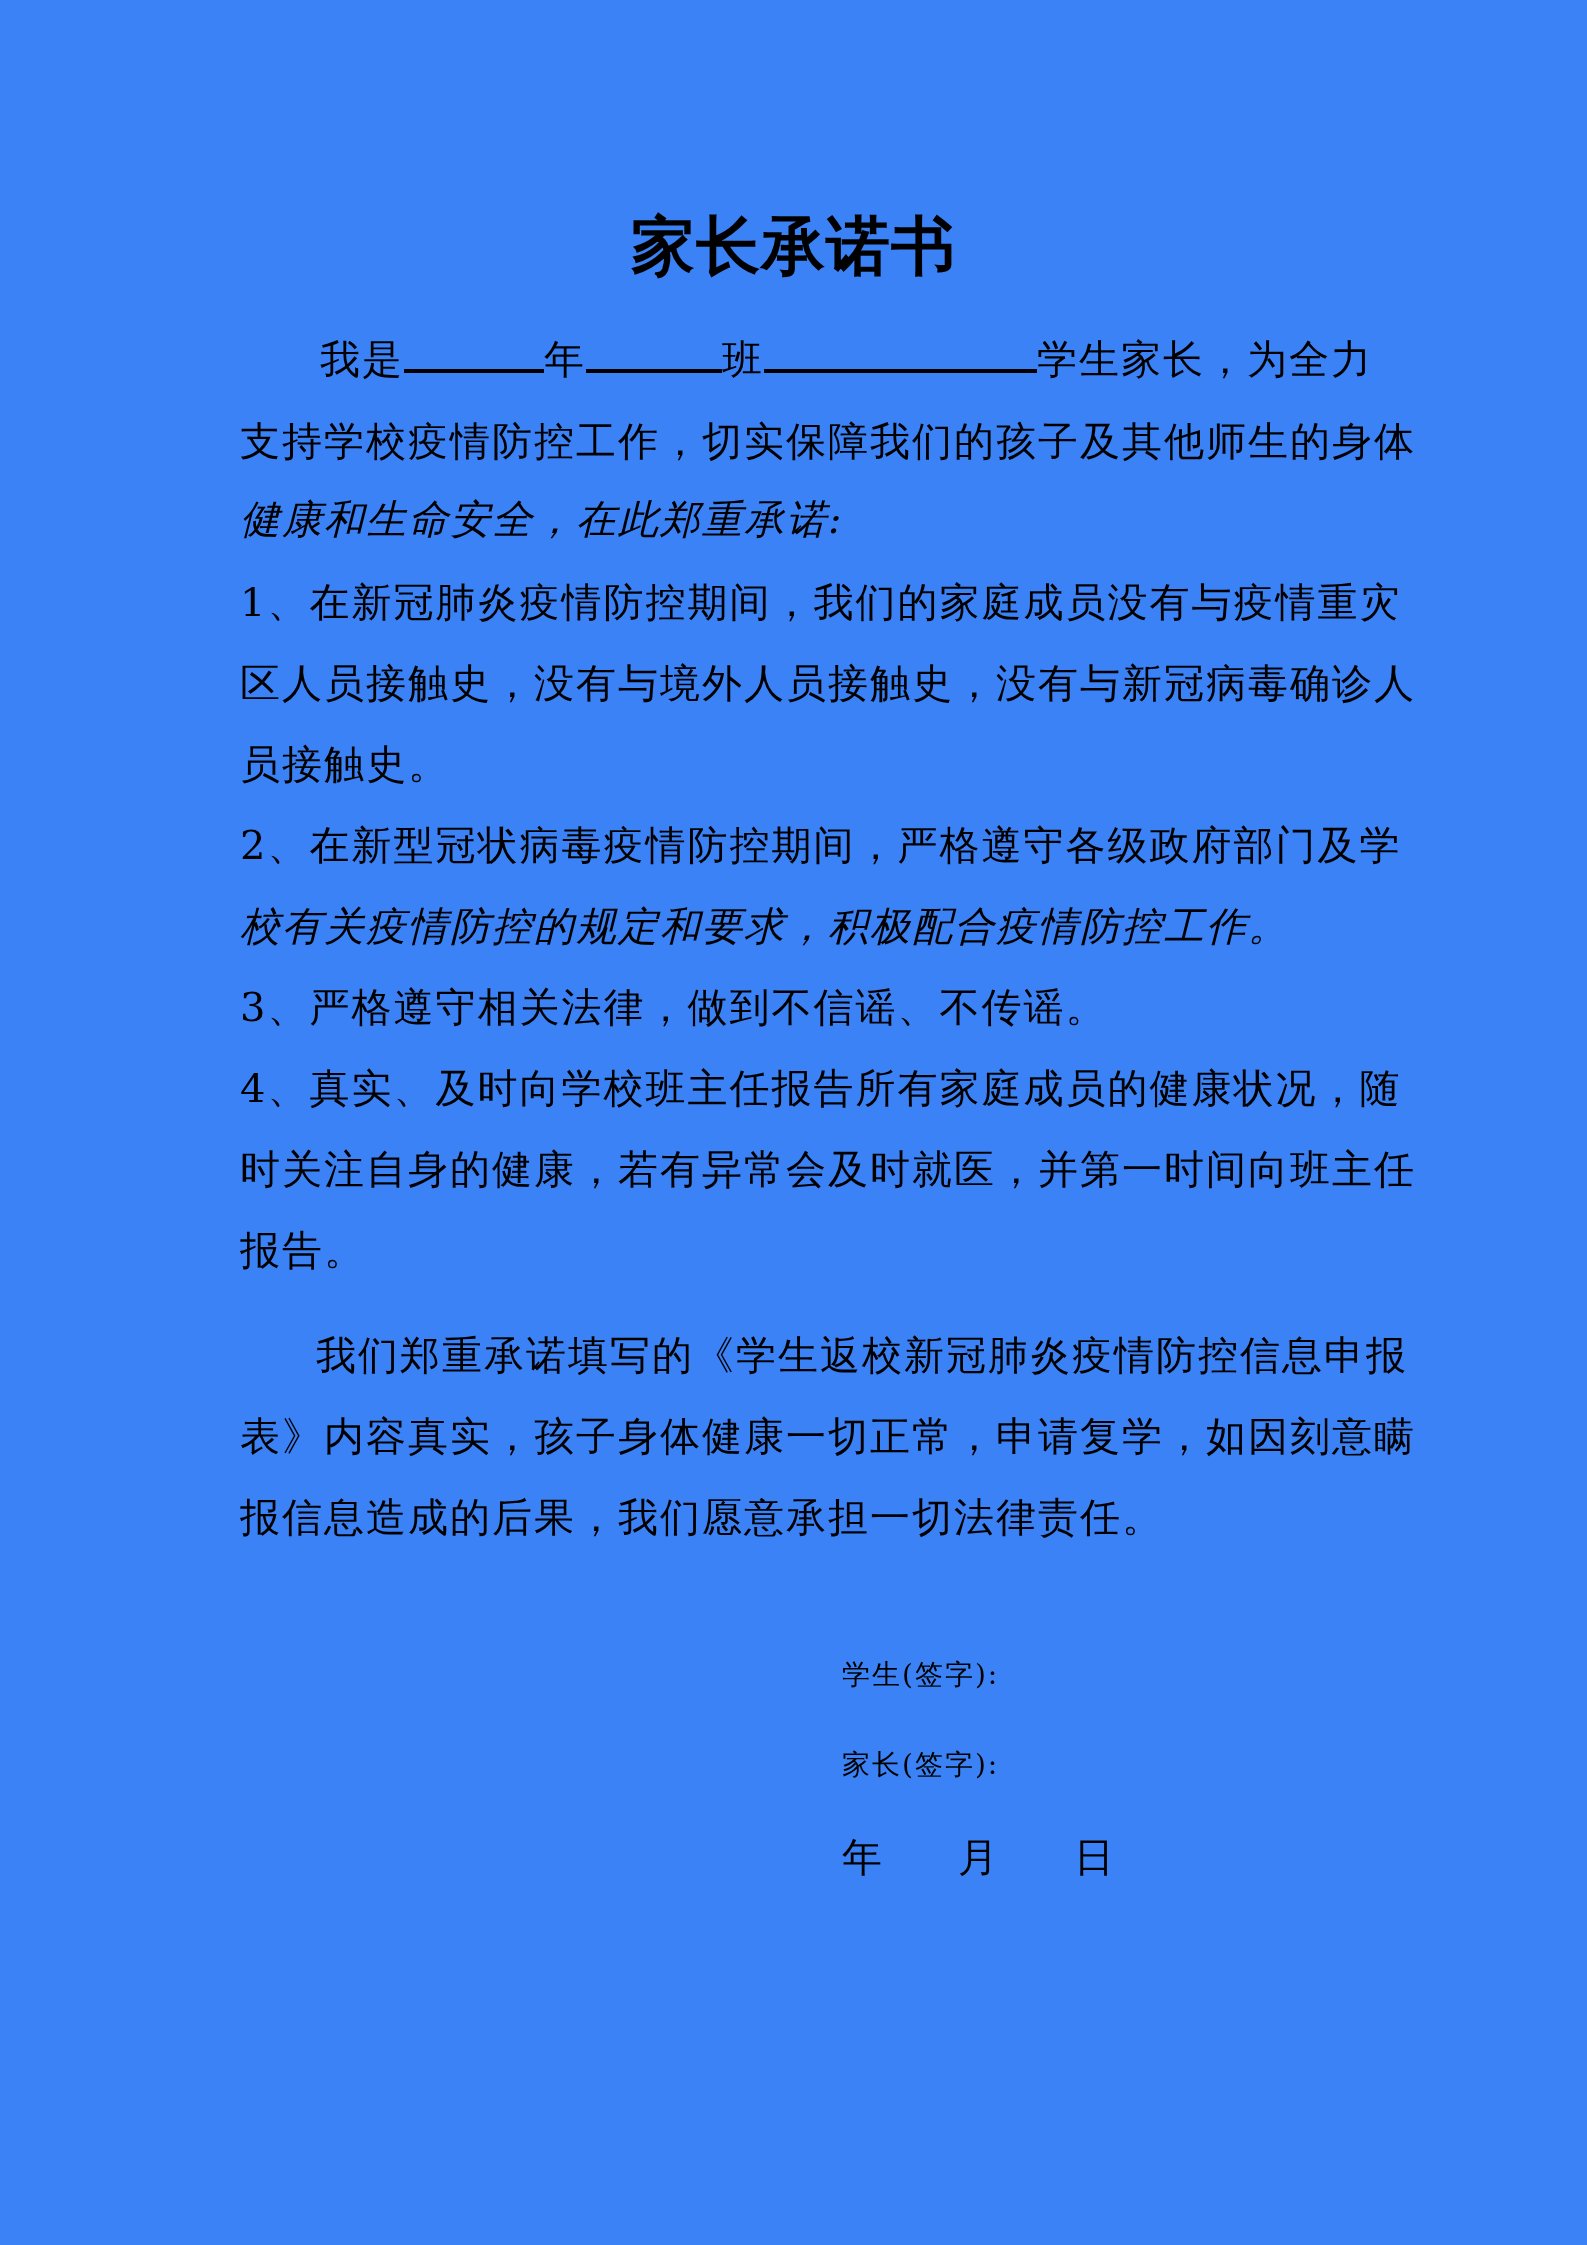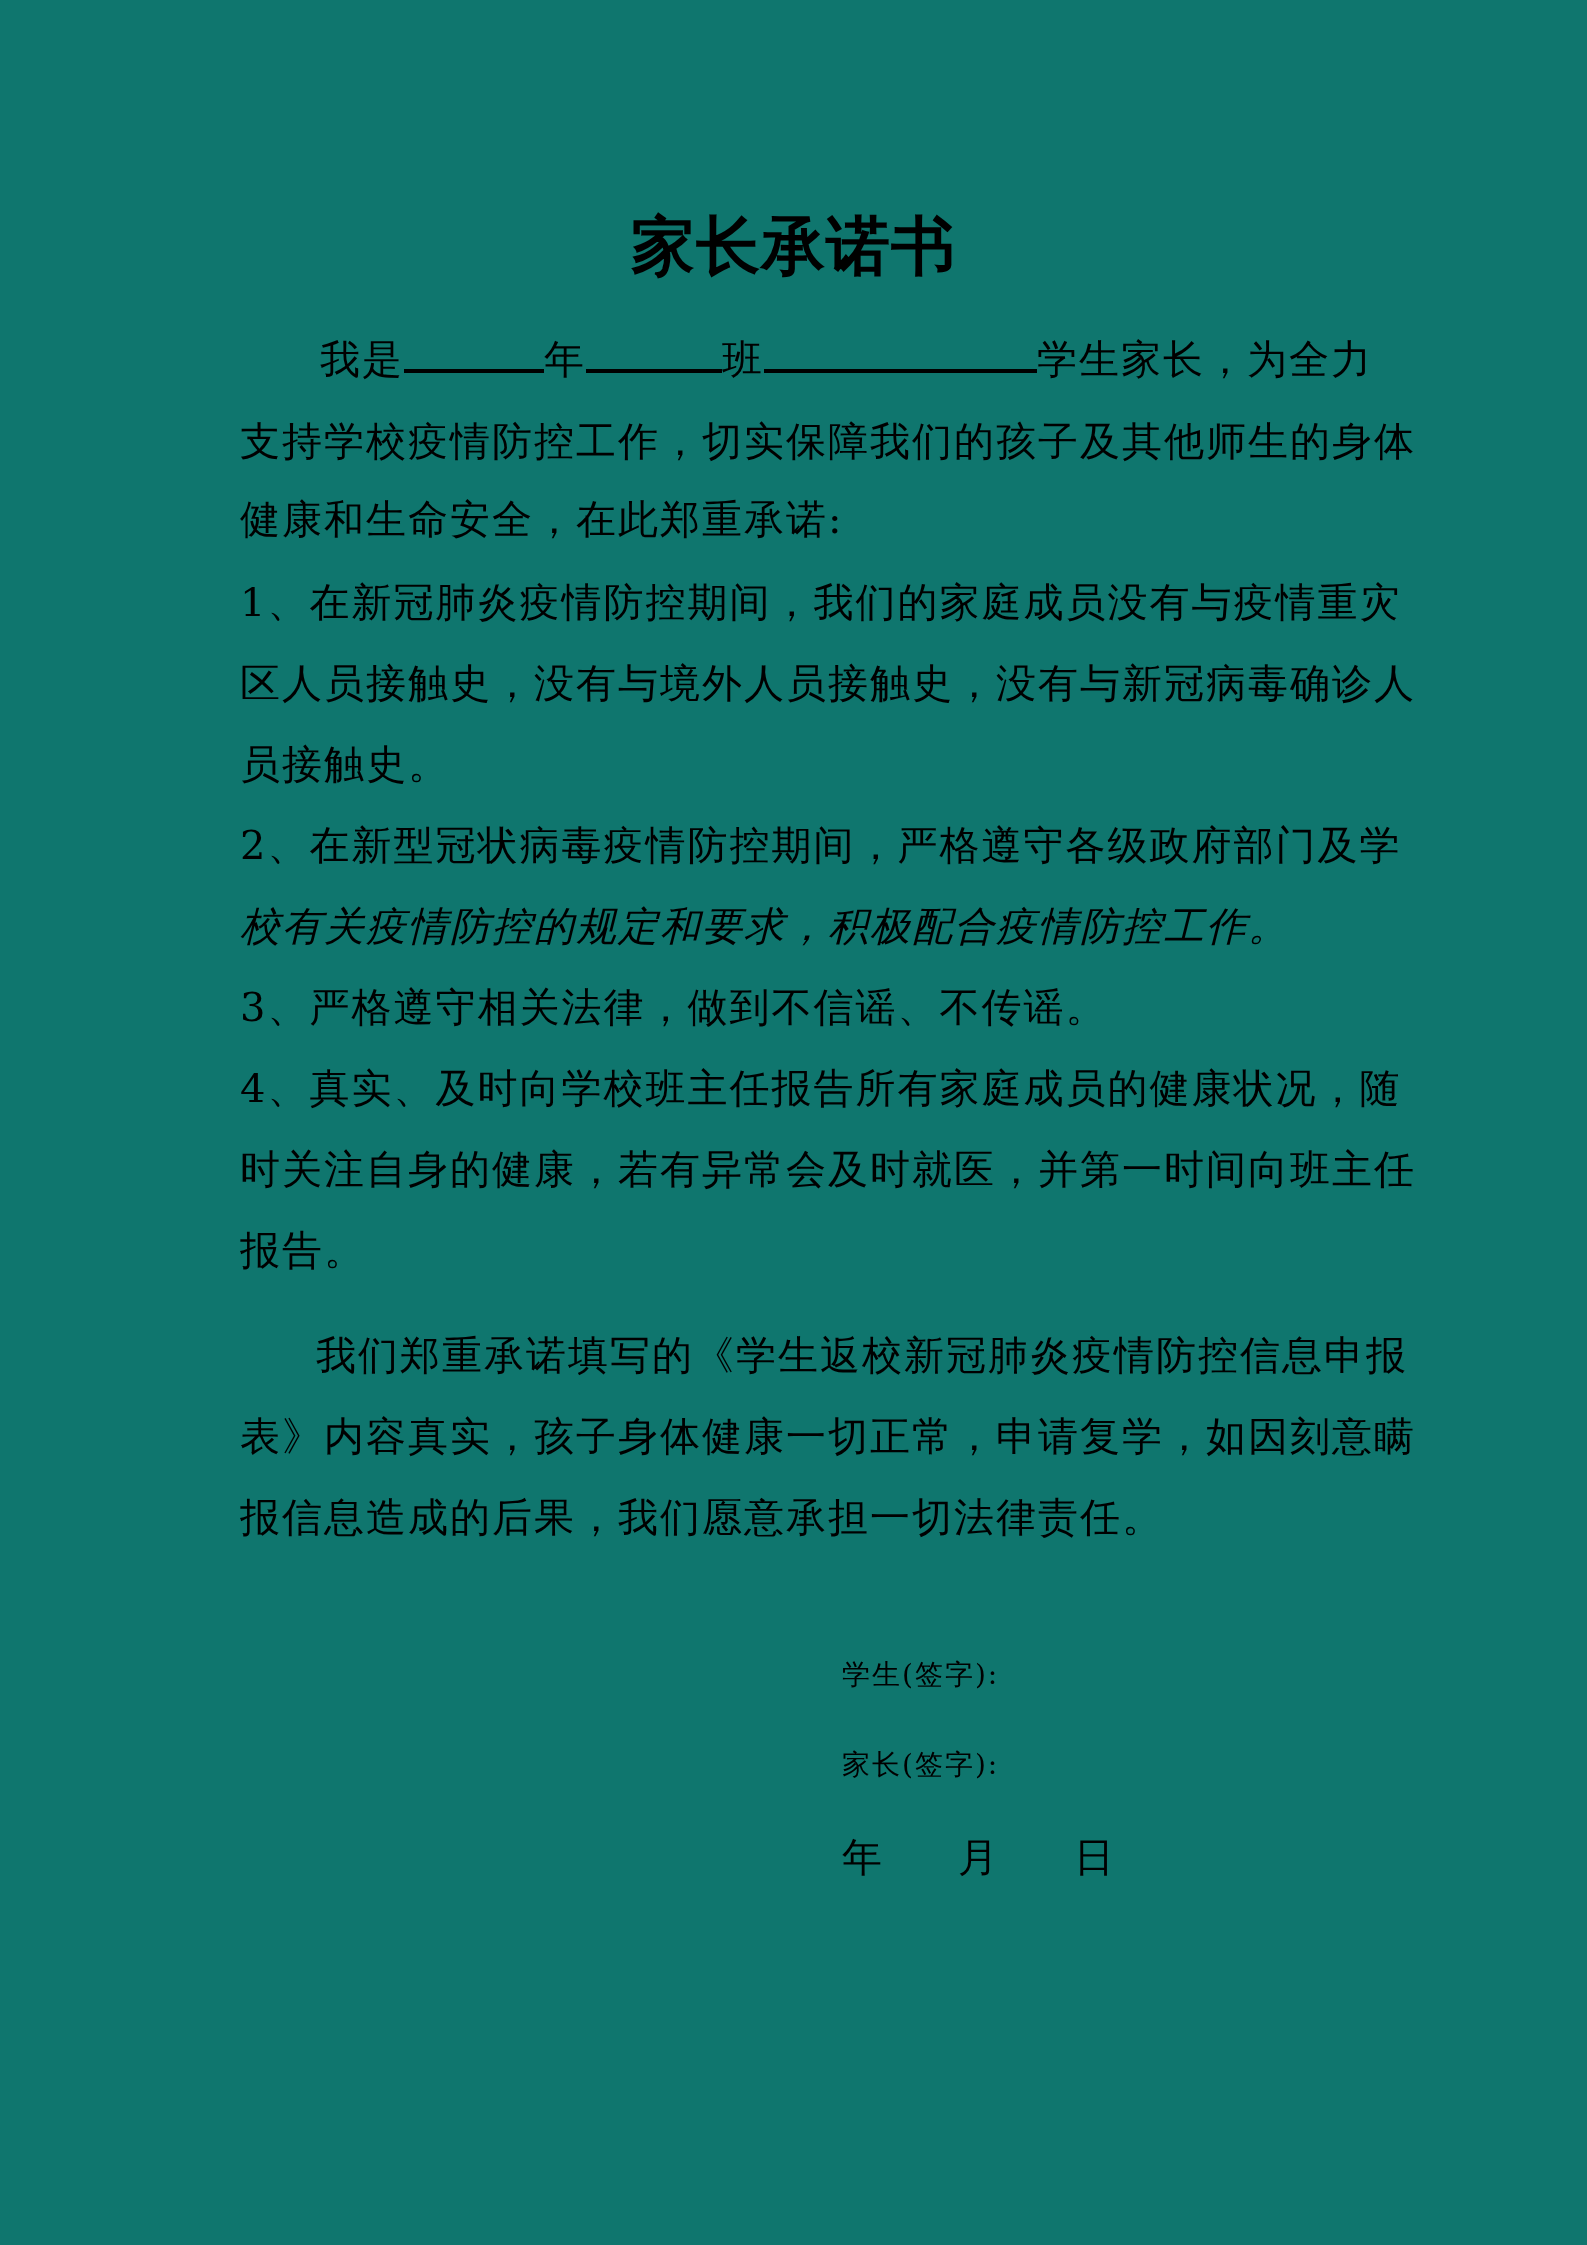--- a/index.html
+++ b/index.html
@@ -1,21 +1,21 @@
 <!DOCTYPE html>
 <html><head>
 <meta charset="utf-8">
 <style>
   * { margin: 0; padding: 0; box-sizing: border-box; }
   html, body { background: #ffffff; }
   .page {
     position: relative;
     width: 1587px;
     height: 2245px;
-    background: #0f766e;
+    background: #3b82f6;
     overflow: hidden;
     font-family: "DejaVu Serif", serif;
     color: #000000;
   }
   .doc-title {
     position: absolute;
     top: 214px;
     left: 0;
     width: 1587px;
     text-align: center;
@@ -57,21 +57,21 @@
     left: 842px;
     display: flex;
     gap: 76px;
     font-size: 40px;
     line-height: 1;
     white-space: nowrap;
   }
   
   .l-p1a { top: 337px; }
   .l-p1b { top: 421px; }
-  .l-p1c { top: 499px; }
+  .l-p1c { top: 499px; font-style: italic; }
   .l-i1a { top: 582px; }
   .l-i1b { top: 663px; }
   .l-i1c { top: 744px; }
   .l-i2a { top: 825px; }
   .l-i2b { top: 906px; font-style: italic; }
   .l-i3a { top: 987px; }
   .l-i4a { top: 1068px; }
   .l-i4b { top: 1149px; }
   .l-i4c { top: 1230px; }
   .l-c1  { top: 1335px; }

